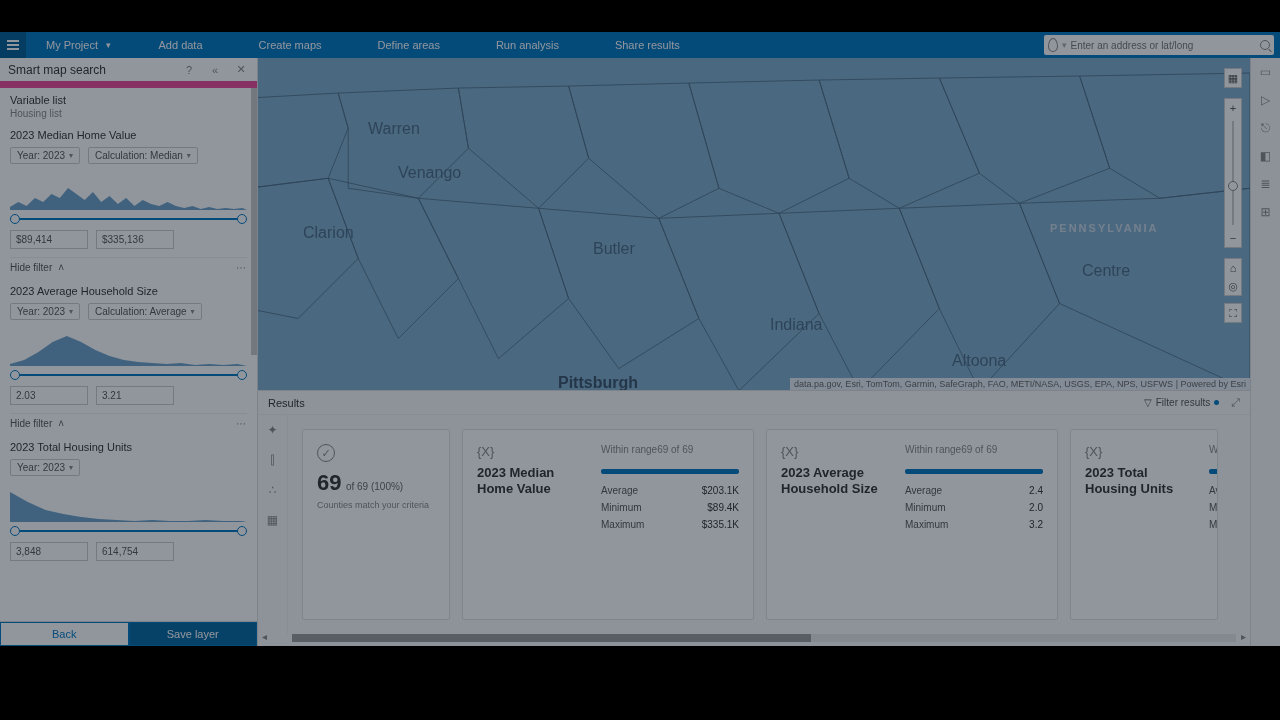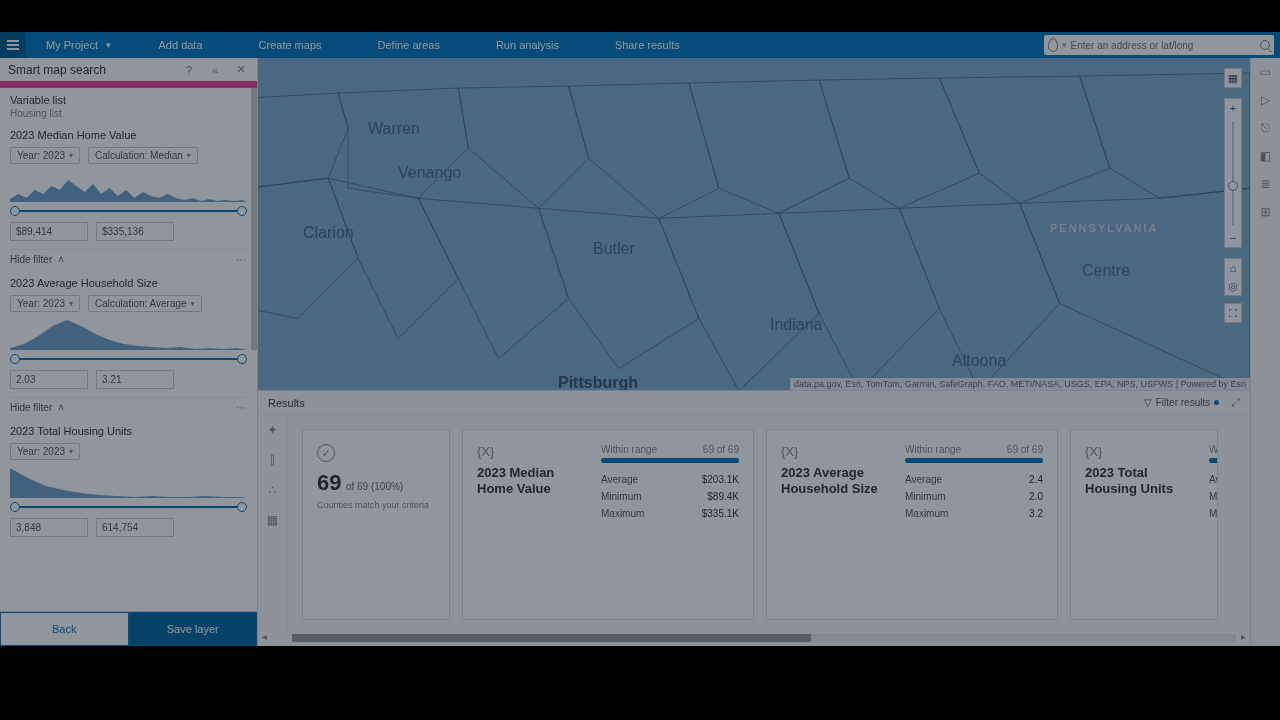--- a/index.html
+++ b/index.html
@@ -26,35 +26,35 @@
 .left{position:absolute;left:0;top:26px;width:258px;bottom:0;background:#fff;border-right:1px solid #ddd;display:flex;flex-direction:column}
 .panel-hdr{height:30px;display:flex;align-items:center;padding:0 8px;border-bottom:7px solid #ec4899;font-size:12px;color:#333}
 .panel-hdr .sp{flex:1}
 .panel-hdr .ico{width:16px;height:16px;margin-left:10px;display:flex;align-items:center;justify-content:center;color:#888;font-size:11px;cursor:pointer}
 .pbody{flex:1;overflow:hidden;padding:6px 10px 0 10px;position:relative}
 .pbody::after{content:"";position:absolute;right:0;top:0;width:6px;height:50%;background:#c8c8c8}
 .sect-t{font-size:11px;color:#333;margin-bottom:2px}
 .sub{font-size:10px;color:#888;margin-bottom:10px}
 .var{margin-bottom:8px}
 .var-t{font-size:11px;color:#333;margin-bottom:6px}
-.drops{display:flex;gap:8px;margin-bottom:0}
+.drops{display:flex;gap:8px;margin-bottom:8px}
 .drop{font-size:10px;color:#555;border:1px solid #ccc;padding:2px 6px;border-radius:2px;background:#fff;display:flex;align-items:center;gap:4px}
 .drop .ch{font-size:8px;color:#888}
 .hist{height:38px;position:relative;margin-bottom:4px}
 .hist svg{width:100%;height:100%}
 .slider{height:10px;position:relative;margin-bottom:6px}
 .track{position:absolute;left:4px;right:4px;top:4px;height:2px;background:#0079c1}
 .handle{position:absolute;top:0;width:10px;height:10px;border:1px solid #0079c1;background:#fff;border-radius:50%}
 .h-l{left:0}.h-r{right:0}
 .range-in{display:flex;gap:8px;margin-bottom:8px}
 .range-in input{width:78px;font-size:10px;padding:3px 5px;border:1px solid #ccc;color:#555}
 .hf{font-size:10px;color:#555;display:flex;align-items:center;gap:6px;padding:4px 0;border-top:1px solid #eee;margin-bottom:8px}
 .hf .dots{margin-left:auto;letter-spacing:1px;color:#888}
 .pfoot{display:flex;border-top:1px solid #ddd}
-.pfoot button{flex:1;height:34px;font-size:11px;border:1px solid #0079c1;cursor:pointer}
+.pfoot button{flex:1;height:24px;font-size:11px;border:1px solid #0079c1;cursor:pointer}
 .btn-back{background:#fff;color:#0079c1}
 .btn-save{background:#0369a1;color:#fff}
 
 
 .map{position:absolute;left:258px;top:26px;right:30px;height:332px;background:#6ca3c9;overflow:hidden}
 .map svg{position:absolute;inset:0}
 .mlabel{position:absolute;font-size:16px;color:#4a6b85}
 .state-l{position:absolute;font-size:11px;color:#cbd9e6;letter-spacing:2px;font-weight:600}
 .attrib{position:absolute;bottom:0;right:0;font-size:9px;color:#666;background:rgba(255,255,255,.8);padding:1px 4px}
 .mctl{position:absolute;right:8px;width:18px;background:#fff;border:1px solid #ccc;display:flex;flex-direction:column;align-items:center}
@@ -82,21 +82,21 @@
 .chk{width:18px;height:18px;border:1.5px solid #888;border-radius:50%;display:flex;align-items:center;justify-content:center;margin-bottom:8px}
 .chk::after{content:"✓";font-size:11px;color:#888}
 .big{font-size:22px;font-weight:600;color:#333}
 .of{font-size:10px;color:#666}
 .desc{font-size:9px;color:#888;margin-top:4px;line-height:1.3}
 .c-stat{width:292px;display:flex;gap:14px}
 .xicon{font-size:13px;color:#888;margin-bottom:6px}
 .stat-t{font-size:13px;font-weight:600;color:#333;line-height:1.25}
 .stat-l{flex:0 0 110px}
 .stat-r{flex:1;font-size:10px}
-.wr{display:flex;justify-content:space-between;color:#888;margin-bottom:3px}
+.wr{display:flex;color:#888;margin-bottom:14px}
 .pb{height:5px;background:#0079c1;border-radius:2px;margin-bottom:8px}
 .row{display:flex;justify-content:space-between;padding:3px 0;color:#555}
 .row .v{color:#333}
 .c-cut{width:140px;overflow:hidden}
 .hscroll{height:8px;background:#e8e8e8;position:relative;margin:0 14px 4px 34px}
 .hscroll .th{position:absolute;left:0;width:55%;height:100%;background:#9a9a9a}
 .ltgt{position:absolute;bottom:4px;font-size:10px;color:#888}
 </style>
 </head>
 <body>

